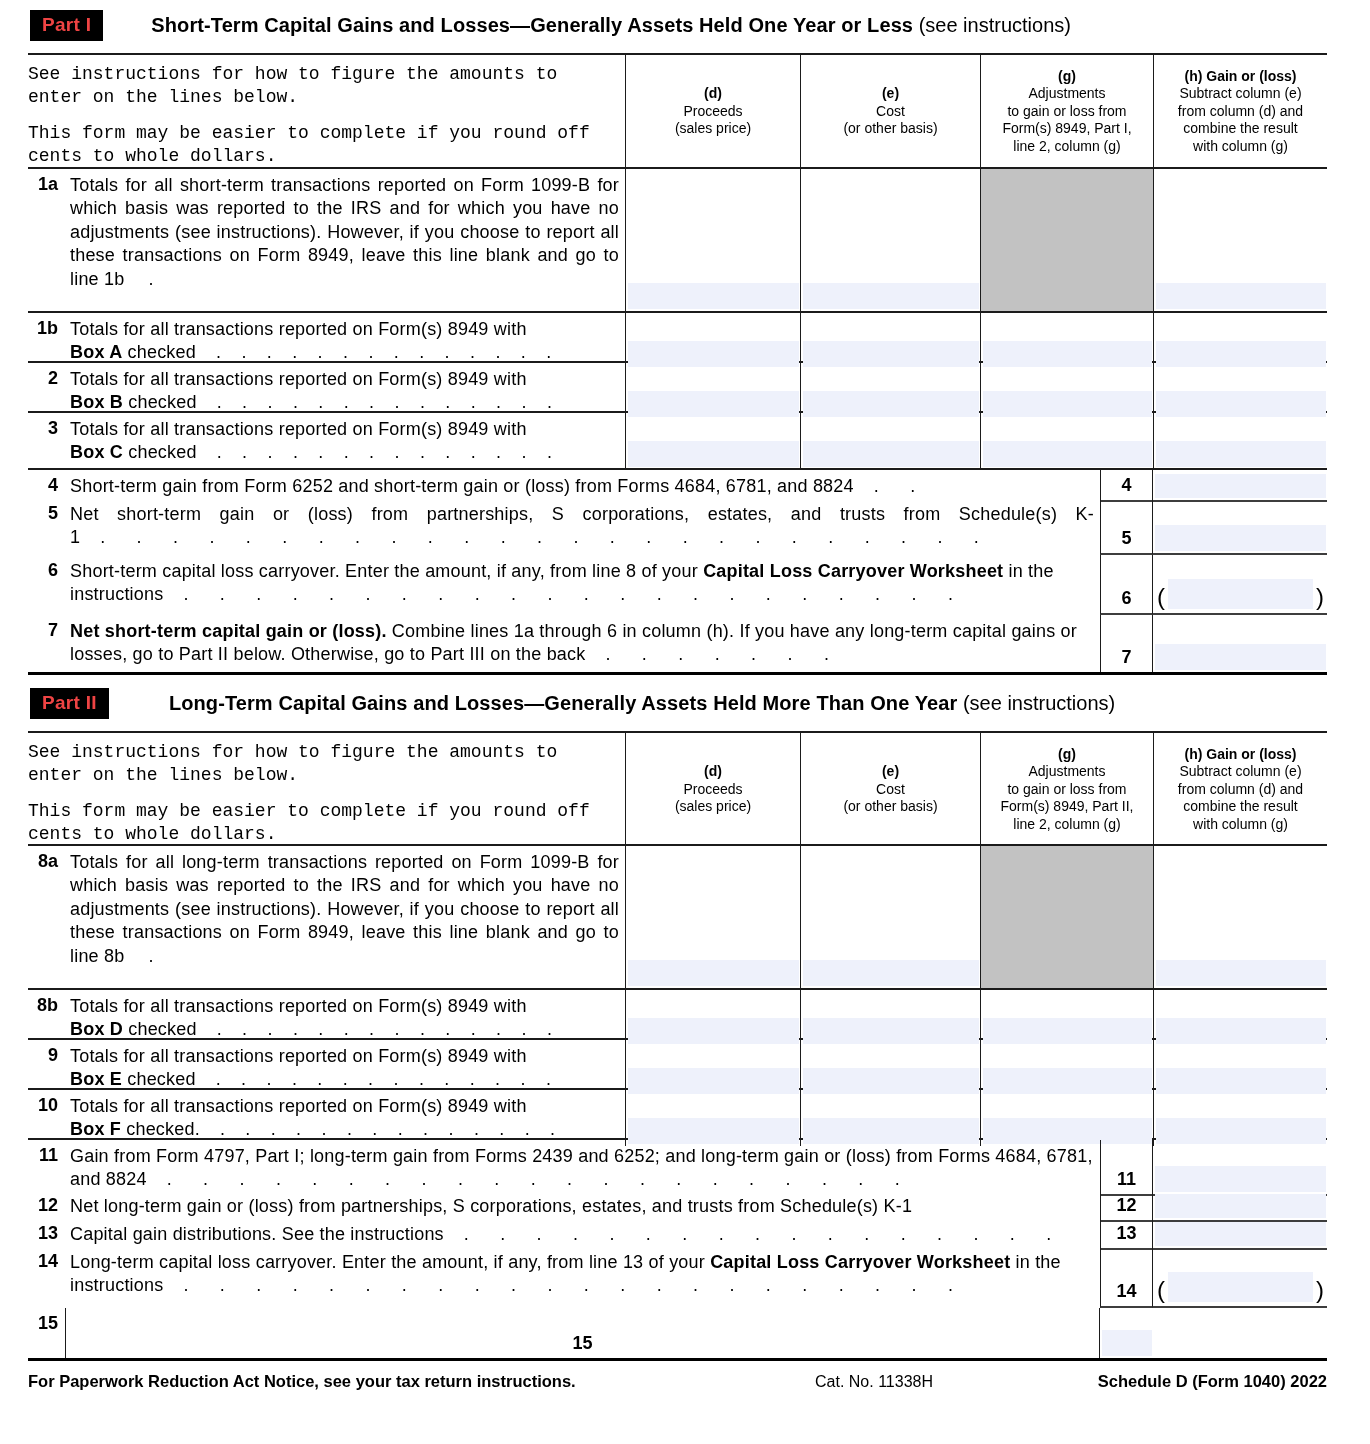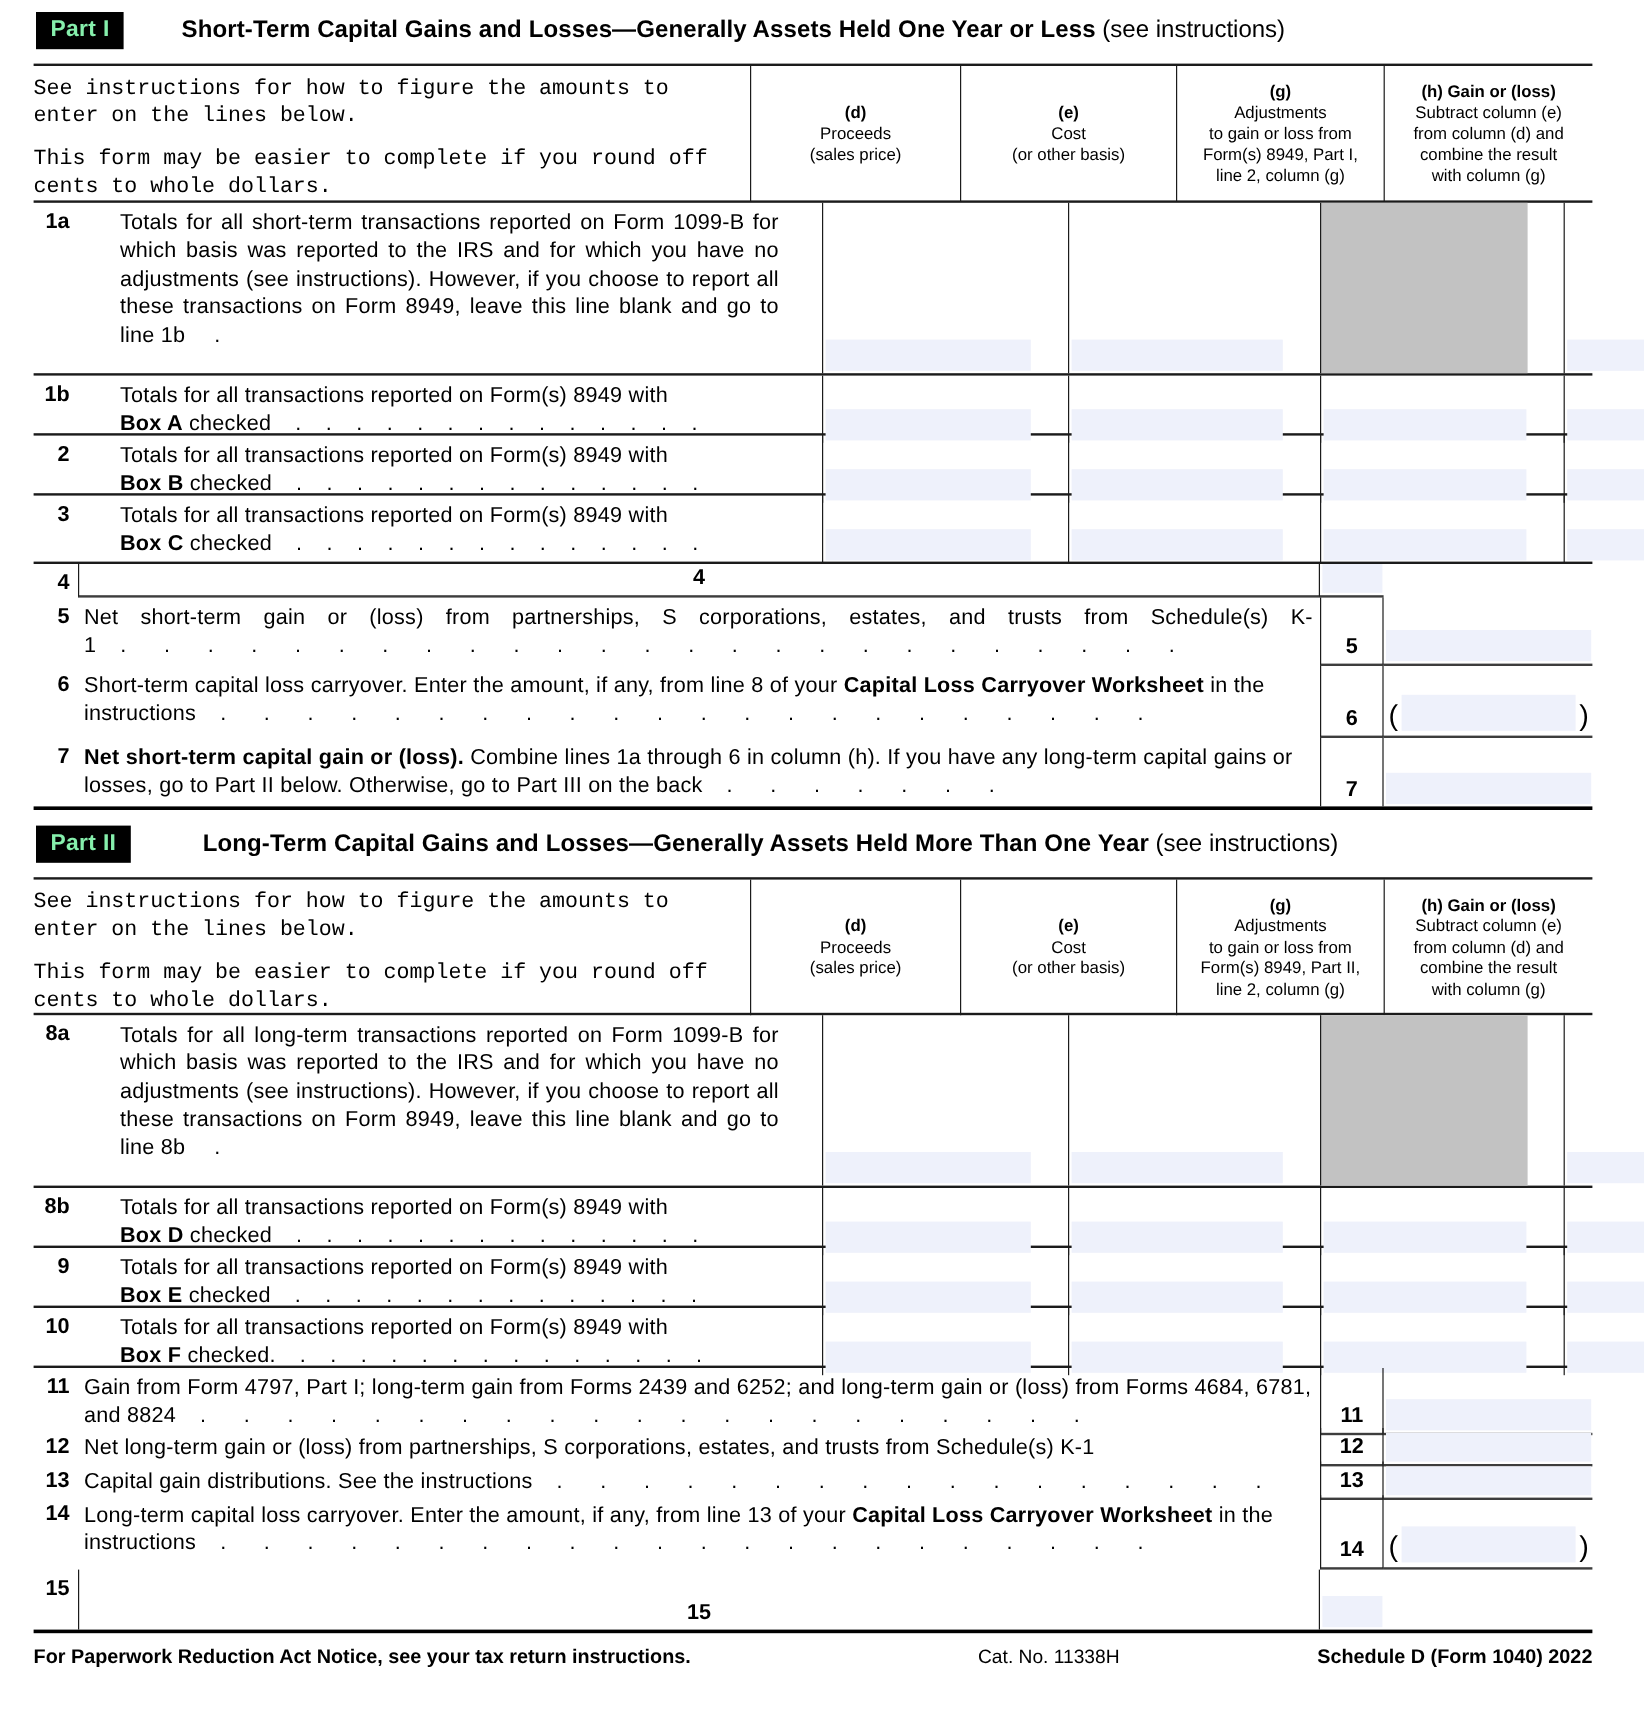--- a/index.html
+++ b/index.html
@@ -11,30 +11,30 @@
   *{box-sizing:border-box;margin:0;padding:0;}
   html,body{background:#fff;}
   .page{
     width:1370px;height:1444px;background:#fff;color:#000;
     font-family:"Liberation Sans","DejaVu Sans",sans-serif;
     position:relative;overflow:hidden;
   }
   
   .part-bar{display:flex;align-items:center;margin:9px 0 0 30px;height:33px;}
   .part-tag{
-    background:#000;color:#86efac;font-weight:bold;font-size:19px;
+    background:#000;color:#ef4444;font-weight:bold;font-size:19px;
     padding:4px 12px 5px 12px;letter-spacing:.3px;
   }
   .part-title{margin-left:48px;font-size:20px;}
   .part-title b{letter-spacing:.1px;}
   .part-title .norm{font-weight:normal;font-size:20px;}
   
   .tbl{margin-left:28px;width:1299px;border-top:2px solid var(--rule);margin-top:11px;}
   .hrow{display:grid;grid-template-columns:597px 175px 180px 173px 174px;border-bottom:2px solid var(--rule);}
-  .row{display:grid;grid-template-columns:37px 560px 175px 180px 173px 174px;border-bottom:2px solid var(--rule);gap:30px;}
+  .row{display:grid;grid-template-columns:37px 560px 175px 180px 173px 174px;border-bottom:2px solid var(--rule);}
   .ntbl{margin-left:28px;width:1299px;border-bottom:3.5px solid #000;}
   .nrow{display:grid;grid-template-columns:37px 1035px 53px 174px;}
   .h113{height:113px}.h114{height:114px}.h144{height:144px}.h58{height:50px}
   .h57{height:57px}.h60{height:60px}.h62{height:62px}.h28{height:28px}
   .c{position:relative;}
   .num{font-weight:bold;font-size:18px;text-align:right;padding:5px 7px 0 0;}
   .txt{font-size:18px;line-height:23.4px;letter-spacing:.2px;padding:5px 6px 4px 5px;}
   .just{text-align:justify;}
   .cellb{border-left:1.5px solid var(--rule);}
   .shade{background:var(--gray);}
@@ -176,20 +176,21 @@
         </div>
       <div class="c cellb">
           <div class="strip"></div>
         </div>
     </div>
   </div>
 
   <div class="ntbl">
     <div class="nrow h28 bline">
       <div class="c num">4</div>
+      <div class="c txt"><span>Short-term gain from Form 6252 and short-term gain or (loss) from Forms 4684, 6781, and 8824</span><span class="dotsw">. .</span></div>
       <div class="c nbox">4</div>
       <div class="c namt">
           <div class="strip"></div>
         </div>
     </div>
     <div class="nrow h57 bline">
       <div class="c num">5</div>
       <div class="c txt just"><span>Net short-term gain or (loss) from partnerships, S corporations, estates, and trusts from Schedule(s) K-1</span><span class="dotsw">. . . . . . . . . . . . . . . . . . . . . . . . .</span></div>
       <div class="c nbox">5</div>
       <div class="c namt">

